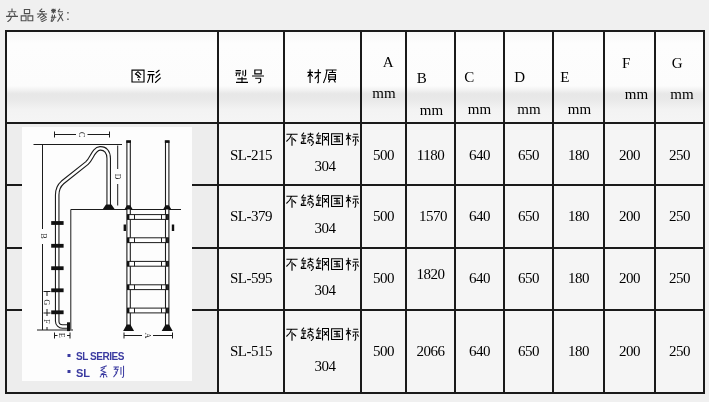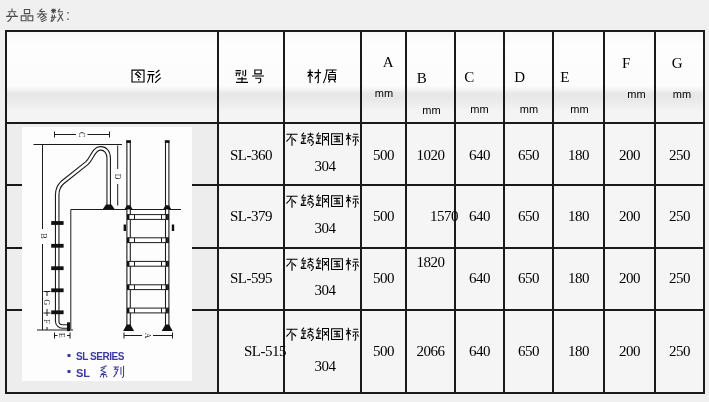--- a/index.html
+++ b/index.html
@@ -1,20 +1,20 @@
 <!DOCTYPE html>
 <html><head><meta charset="utf-8"><style>
 html,body{margin:0;padding:0}
 body{width:709px;height:402px;position:relative;background:#f0f0f0;font-family:"Liberation Sans",sans-serif;overflow:hidden}
 .abs{position:absolute}
 .vl{position:absolute;width:2px;background:#1a1a1a;top:30px;height:363.5px}
 .hl{position:absolute;height:2px;background:#1a1a1a;left:7px;width:696px}
 .ctr{position:absolute;transform:translate(-50%,-50%);white-space:nowrap;line-height:1}
 .num{font-family:"Liberation Serif",serif;font-size:15px;color:#000;letter-spacing:-0.5px}
-.mm{font-family:Liberation Sans, sans-serif;font-size:11px;color:#000}
+.mm{font-family:Liberation Serif, serif;font-size:15px;color:#000}
 .cjrow{display:flex;gap:1px;align-items:center}
 svg.cj{display:block}
 </style></head><body>
 <svg width="0" height="0" style="position:absolute">
     <defs>
 <g id="g-chan" stroke="currentColor" fill="none" stroke-width="1.25" stroke-linecap="square">
         <path d="M8 1.2 V3.2 M3.8 4.3 H12.2 M5.6 6 L4.6 8.2 M10.4 6 L11.4 8.2 M1.8 9.6 H14.2 M7.6 9.6 C7.2 11.8 5.4 14.2 3.2 15.6"></path>
       </g>
 <g id="g-pin" stroke="currentColor" fill="none" stroke-width="1.25">
         <path d="M5 1.8 H11 V6.4 H5 Z M1.4 9 H6.9 V14.6 H1.4 Z M9.1 9 H14.6 V14.6 H9.1 Z"></path>
@@ -139,21 +139,21 @@
 <div class="ctr mm" style="left:479.5px;top:108.8px">mm</div>
 <div class="ctr num" style="left:519.5px;top:77.2px">D</div>
 <div class="ctr mm" style="left:529px;top:108.8px">mm</div>
 <div class="ctr num" style="left:564.5px;top:77.4px">E</div>
 <div class="ctr mm" style="left:579.5px;top:108.7px">mm</div>
 <div class="ctr num" style="left:626px;top:62.5px">F</div>
 <div class="ctr mm" style="left:636.5px;top:94px">mm</div>
 <div class="ctr num" style="left:677px;top:62.5px">G</div>
 <div class="ctr mm" style="left:682px;top:94px">mm</div>
 
-<div class="ctr num" style="left:251px;top:155px">SL-360</div>
+<div class="ctr num" style="left:251px;top:155px">SL-215</div>
 
 <div class="ctr cjrow" style="left:322px;top:139px;color:#000">
 <svg class="cj" width="14" height="14" viewBox="0 0 16 16">
       <use href="#g-bu"></use>
     </svg>
 <svg class="cj" width="14" height="14" viewBox="0 0 16 16">
       <use href="#g-xiu"></use>
     </svg>
 <svg class="cj" width="14" height="14" viewBox="0 0 16 16">
       <use href="#g-gang"></use>
@@ -162,21 +162,21 @@
       <use href="#g-guo"></use>
     </svg>
 <svg class="cj" width="14" height="14" viewBox="0 0 16 16">
       <use href="#g-biao"></use>
     </svg>
 </div>
 
 <div class="ctr num" style="left:325px;top:165.5px">304</div>
 
 <div class="ctr num" style="left:383.5px;top:155px">500</div>
-<div class="ctr num" style="left:430.5px;top:155px">1020</div>
+<div class="ctr num" style="left:430.5px;top:155px">1180</div>
 <div class="ctr num" style="left:479.5px;top:155px">640</div>
 <div class="ctr num" style="left:528.5px;top:155px">650</div>
 <div class="ctr num" style="left:578.5px;top:155px">180</div>
 <div class="ctr num" style="left:629.5px;top:155px">200</div>
 <div class="ctr num" style="left:679.5px;top:155px">250</div>
 
 <div class="ctr num" style="left:251px;top:216px">SL-379</div>
 
 <div class="ctr cjrow" style="left:322px;top:201px;color:#000">
 <svg class="cj" width="14" height="14" viewBox="0 0 16 16">
@@ -192,21 +192,21 @@
       <use href="#g-guo"></use>
     </svg>
 <svg class="cj" width="14" height="14" viewBox="0 0 16 16">
       <use href="#g-biao"></use>
     </svg>
 </div>
 
 <div class="ctr num" style="left:325px;top:227.5px">304</div>
 
 <div class="ctr num" style="left:383.5px;top:216px">500</div>
-<div class="ctr num" style="left:444px;top:216px">1570</div>
+<div class="ctr num" style="left:433px;top:216px">1570</div>
 <div class="ctr num" style="left:479.5px;top:216px">640</div>
 <div class="ctr num" style="left:528.5px;top:216px">650</div>
 <div class="ctr num" style="left:578.5px;top:216px">180</div>
 <div class="ctr num" style="left:629.5px;top:216px">200</div>
 <div class="ctr num" style="left:679.5px;top:216px">250</div>
 
 <div class="ctr num" style="left:251px;top:278px">SL-595</div>
 
 <div class="ctr cjrow" style="left:322px;top:263.5px;color:#000">
 <svg class="cj" width="14" height="14" viewBox="0 0 16 16">
@@ -222,28 +222,28 @@
       <use href="#g-guo"></use>
     </svg>
 <svg class="cj" width="14" height="14" viewBox="0 0 16 16">
       <use href="#g-biao"></use>
     </svg>
 </div>
 
 <div class="ctr num" style="left:325px;top:290px">304</div>
 
 <div class="ctr num" style="left:383.5px;top:278px">500</div>
-<div class="ctr num" style="left:430.5px;top:262px">1820</div>
+<div class="ctr num" style="left:430.5px;top:274px">1820</div>
 <div class="ctr num" style="left:479.5px;top:278px">640</div>
 <div class="ctr num" style="left:528.5px;top:278px">650</div>
 <div class="ctr num" style="left:578.5px;top:278px">180</div>
 <div class="ctr num" style="left:629.5px;top:278px">200</div>
 <div class="ctr num" style="left:679.5px;top:278px">250</div>
 
-<div class="ctr num" style="left:265px;top:351px">SL-515</div>
+<div class="ctr num" style="left:251px;top:351px">SL-515</div>
 
 <div class="ctr cjrow" style="left:322px;top:334px;color:#000">
 <svg class="cj" width="14" height="14" viewBox="0 0 16 16">
       <use href="#g-bu"></use>
     </svg>
 <svg class="cj" width="14" height="14" viewBox="0 0 16 16">
       <use href="#g-xiu"></use>
     </svg>
 <svg class="cj" width="14" height="14" viewBox="0 0 16 16">
       <use href="#g-gang"></use>

